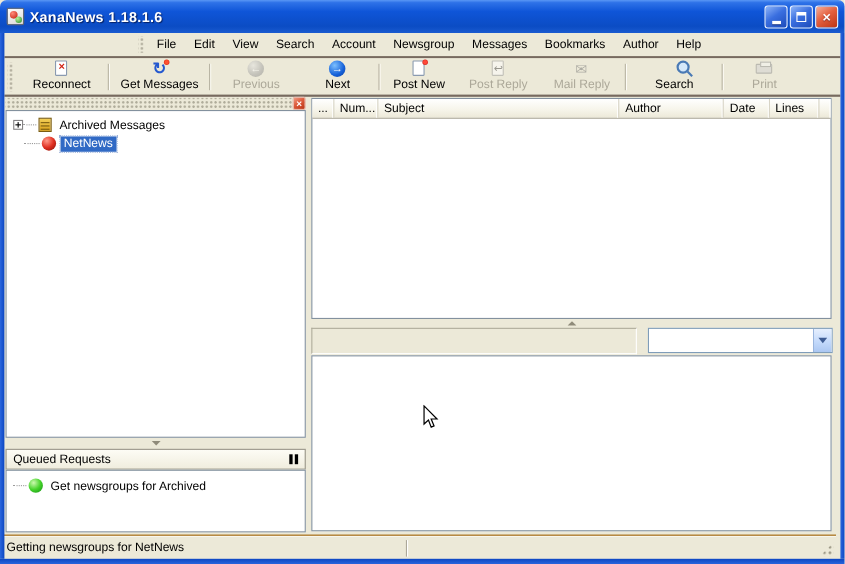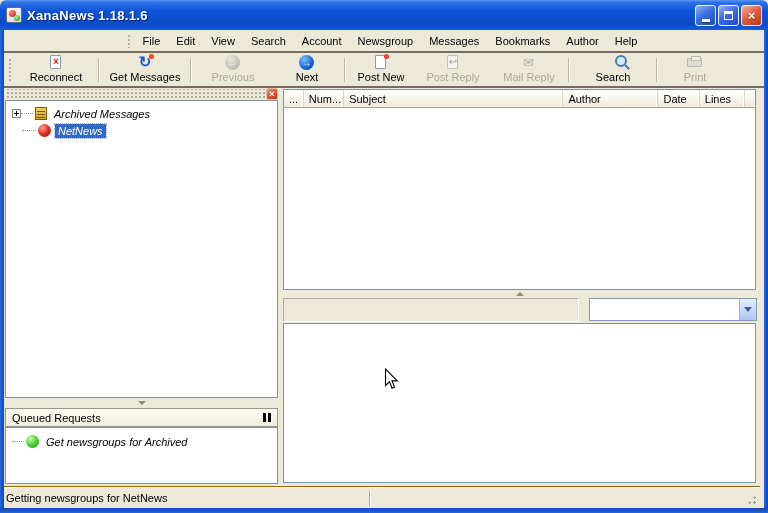--- a/index.html
+++ b/index.html
@@ -106,21 +106,21 @@
   .plusbox::after{ content:""; position:absolute; left:3px; top:1px; width:1px; height:5px; background:#000; }
   .conn{ width:12px; border-top:1px dotted #9a9a9a; flex:0 0 12px; }
   .conn.long{ width:14px; margin-left:16px; flex-basis:14px; }
   .archive-ic{ width:12px; height:13px; background:linear-gradient(180deg,#f2cf57,#d9a21c);
     border:1px solid #7a5c10; margin:0 4px 0 2px; position:relative; flex:0 0 12px; }
   .archive-ic::before{ content:""; position:absolute; left:1px; top:3px; width:8px; height:1px;
     background:#7a5c10; box-shadow:0 3px 0 #7a5c10, 0 6px 0 #7a5c10; }
   .sphere{ width:13px; height:13px; border-radius:50%; margin:0 4px 0 2px; flex:0 0 13px; }
   .sphere.red{ background:radial-gradient(circle at 35% 30%,#ff9a8a,#e03022 50%,#7e0d05); }
   .sphere.green{ background:radial-gradient(circle at 35% 30%,#ccf9ae,#45d32a 50%,#0f8a12); }
-  .tree-label{ padding:1px 3px;font-style:italic; }
+  .tree-label{ padding:1px 3px; }
   .tree-label.selected{ background:#316ac5; color:#fff; outline:1px dotted #9ab0d8; }
 
   .v-split{ position:absolute; left:5px; top:398px; width:273px; height:10px;
     display:flex; align-items:center; justify-content:center; }
   .tri-down{ width:0; height:0; border-left:4px solid transparent; border-right:4px solid transparent;
     border-top:4px solid #8f8b7a; }
   .tri-up{ width:0; height:0; border-left:4px solid transparent; border-right:4px solid transparent;
     border-bottom:4px solid #8f8b7a; }
 
   .queue-header{ position:absolute; left:5px; top:408px; width:273px; height:19px;

